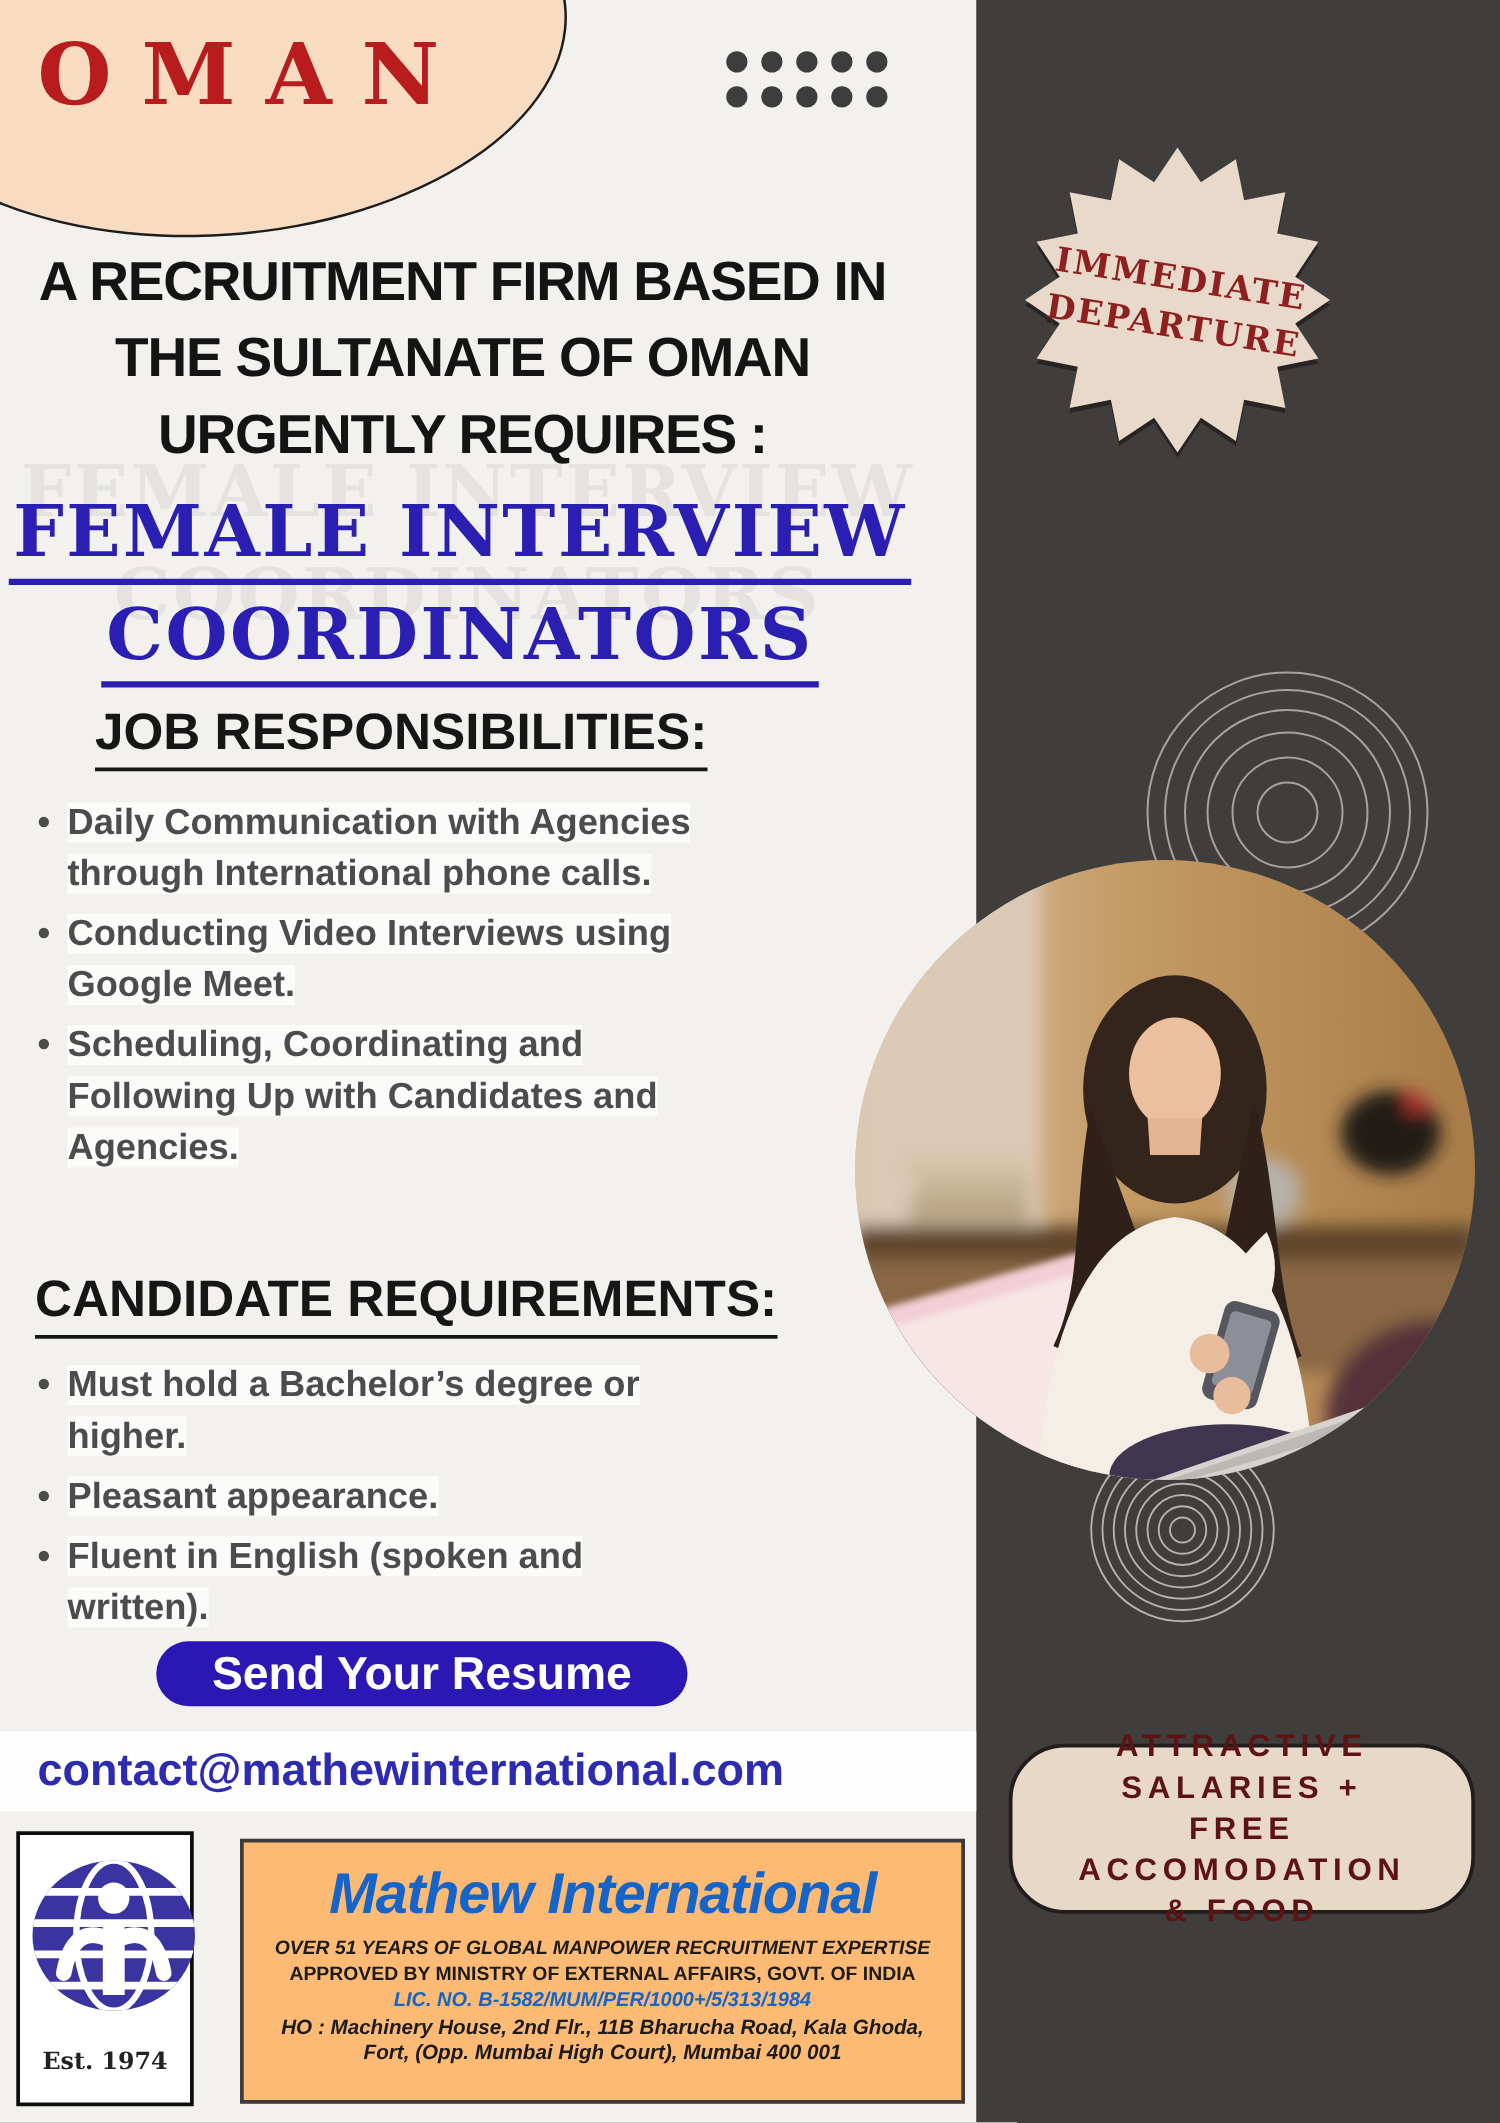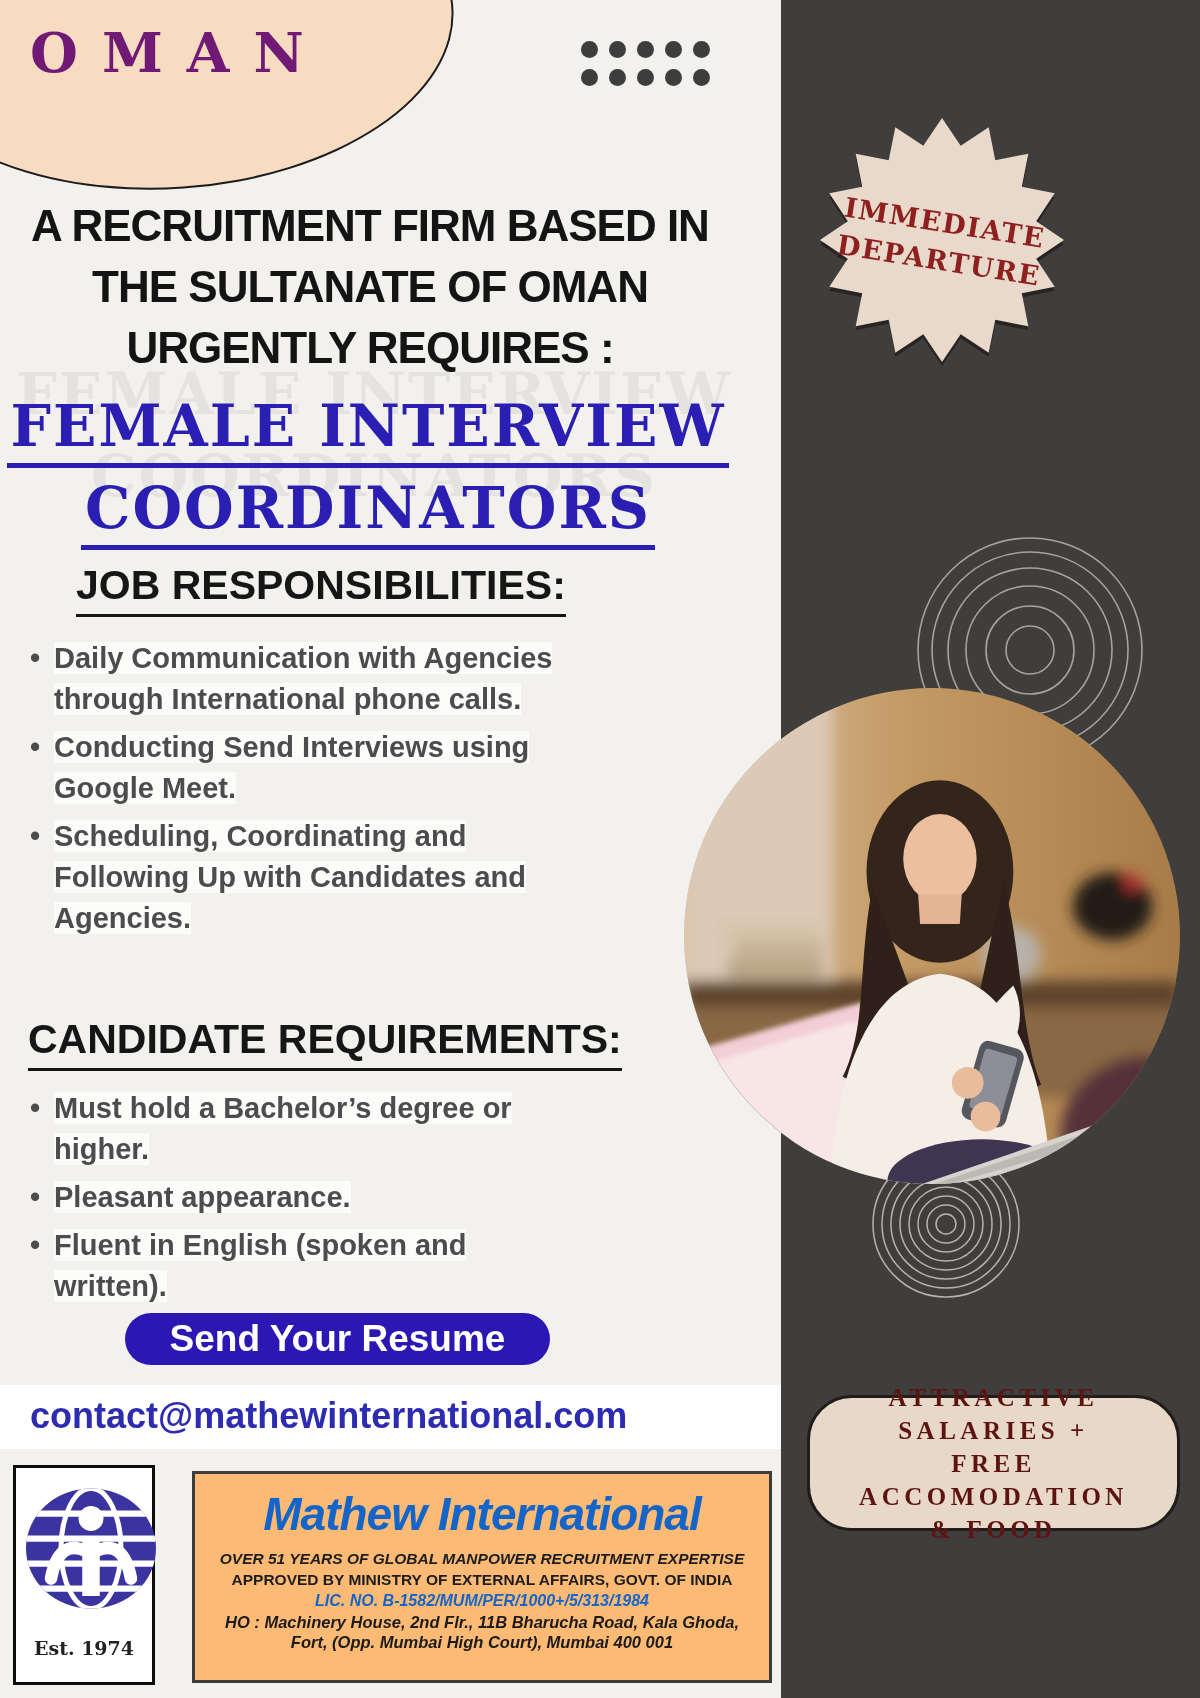--- a/index.html
+++ b/index.html
@@ -11,21 +11,21 @@
 
   
   .rings{position:absolute;z-index:2;}
   .rings circle{fill:none;stroke:#b9b4ae;stroke-width:1.6px;opacity:.85;}
   .rings.bottom circle{stroke:#ccc7c0;stroke-width:1.5px;}
 
   
   .oman-ellipse{position:absolute;left:-110px;top:-135px;width:560px;height:320px;
     background:#f8dcc2;border:2px solid #1d1d1d;border-radius:50%;transform:rotate(-4deg);}
   .oman-title{position:absolute;left:30px;top:20px;font-family:"DejaVu Serif",serif;
-    font-weight:bold;font-size:55px;letter-spacing:24px;color:#701a75;}
+    font-weight:bold;font-size:68px;letter-spacing:24px;color:#b91c1c;}
 
   
   .dots{position:absolute;left:581px;top:41px;display:grid;grid-template-columns:repeat(5,17px);
     grid-auto-rows:17px;column-gap:11px;row-gap:11px;}
   .dots span{width:17px;height:17px;border-radius:50%;background:#3d3d3d;}
 
   
   .badge{position:absolute;left:812px;top:110px;z-index:4;filter:drop-shadow(0 4px 0 rgba(20,16,16,.55));}
   .badge polygon{fill:#e8d9ca;}
   .badge text{fill:#8e2020;font-family:"DejaVu Serif",serif;font-weight:bold;font-size:27px;letter-spacing:1.5px;}
@@ -76,21 +76,21 @@
   .company-name{margin-top:14px;font-size:46px;line-height:52px;font-weight:bold;font-style:italic;color:#1565c8;letter-spacing:-1px;}
   .company-tagline{margin-top:10px;font-size:15.5px;font-weight:bold;font-style:italic;color:#1c1c1c;}
   .company-approval{margin-top:3px;font-size:15.5px;font-weight:bold;color:#1c1c1c;}
   .company-license{margin-top:3px;font-size:16px;font-weight:bold;font-style:italic;color:#1565c8;}
   .company-addr1{margin-top:3px;font-size:16.5px;font-weight:bold;font-style:italic;color:#1b1b1b;}
   .company-addr2{margin-top:1px;font-size:16.5px;font-weight:bold;font-style:italic;color:#1b1b1b;}
 
   
   .perks{position:absolute;left:807px;top:1395px;width:373px;height:136px;background:#e7d8c8;
     border:3px solid #211d1d;border-radius:45px;box-sizing:border-box;z-index:4;
-    display:flex;flex-direction:column;justify-content:center;text-align:center;font-family:Liberation Serif, serif;}
+    display:flex;flex-direction:column;justify-content:center;text-align:center;}
   .perks div{font-size:25px;font-weight:bold;color:#5e1313;letter-spacing:4.5px;line-height:33px;}
 
   
   .photo{position:absolute;left:684px;top:688px;width:496px;height:496px;border-radius:50%;
     overflow:hidden;z-index:3;}
 </style>
 </head>
 <body>
 
 <div class="poster">
@@ -154,21 +154,21 @@
   <div class="job-title">
     <div><span class="line ghosted" data-ghost="FEMALE INTERVIEW">FEMALE INTERVIEW</span></div>
     <div class="row2"><span class="line ghosted" data-ghost="COORDINATORS">COORDINATORS</span></div>
   </div>
 
   <div class="sec-head resp">
     <span>JOB RESPONSIBILITIES:</span>
   </div>
   <ul class="bullets resp">
     <li><span>Daily Communication with Agencies through International phone calls.</span></li>
-    <li><span>Conducting Send Interviews using Google Meet.</span></li>
+    <li><span>Conducting Video Interviews using Google Meet.</span></li>
     <li><span>Scheduling, Coordinating and Following Up with Candidates and Agencies.</span></li>
   </ul>
 
   <div class="sec-head req">
     <span>CANDIDATE REQUIREMENTS:</span>
   </div>
   <ul class="bullets req">
     <li><span>Must hold a Bachelor’s degree or higher.</span></li>
     <li><span>Pleasant appearance.</span></li>
     <li><span>Fluent in English (spoken and written).</span></li>

